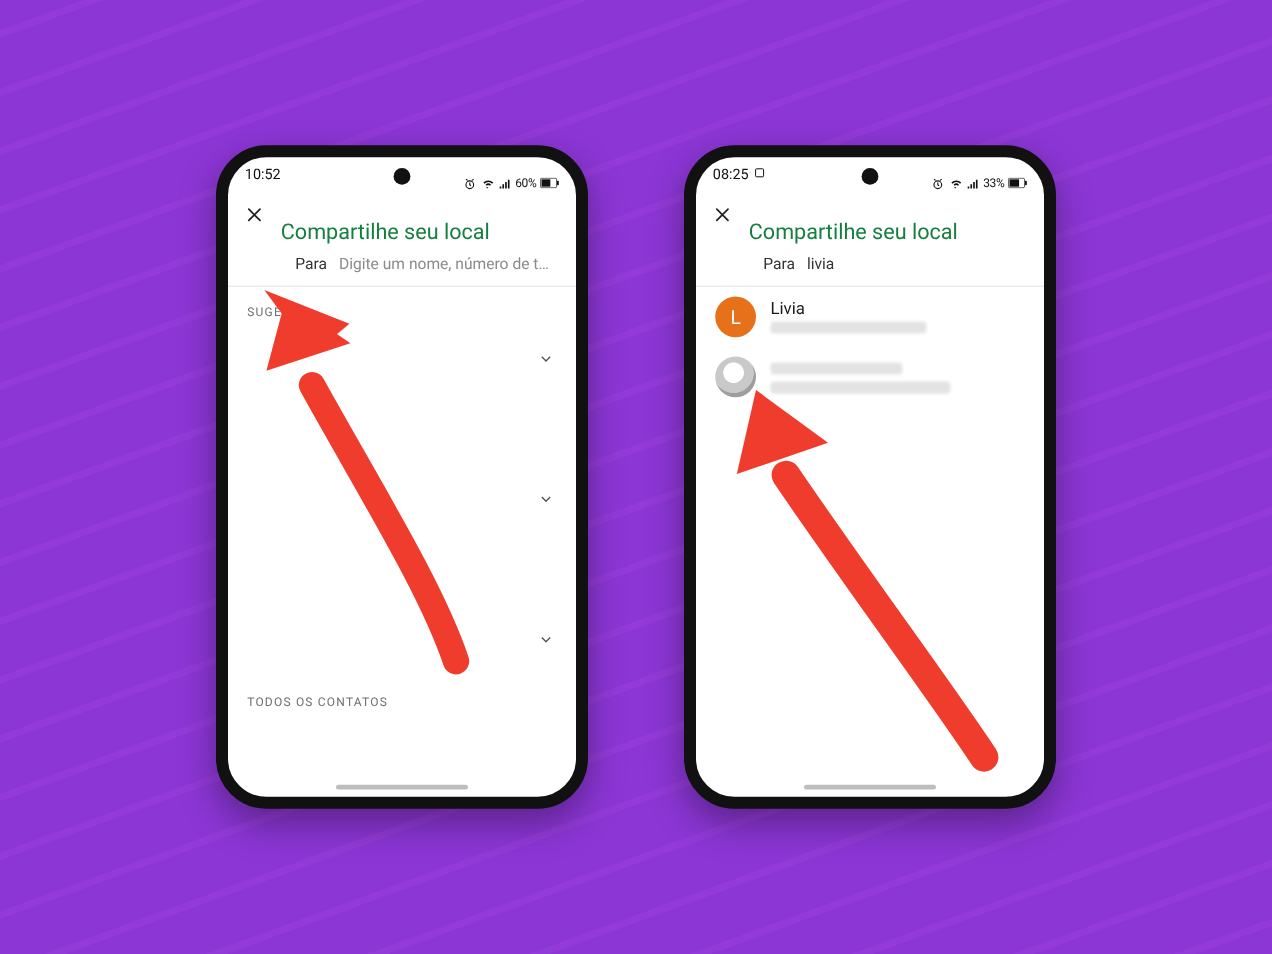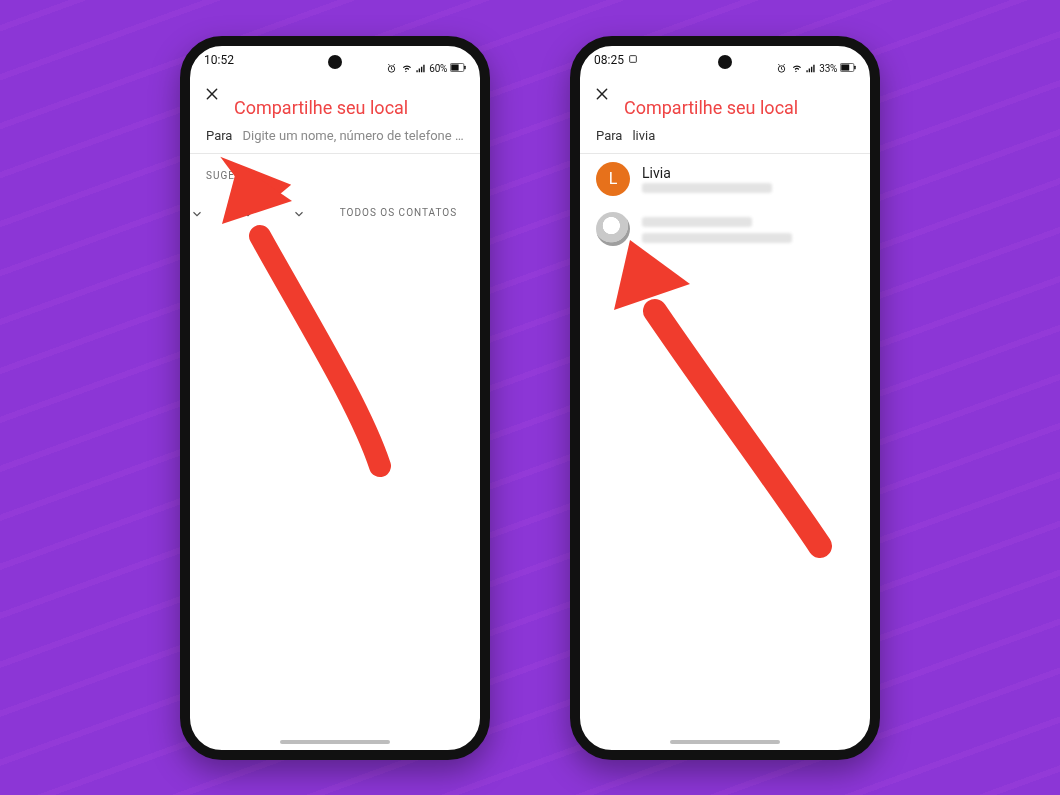--- a/index.html
+++ b/index.html
@@ -33,21 +33,21 @@
     position: absolute;
     inset: 0;
     display: flex;
     justify-content: center;
     align-items: center;
     gap: 80px;
   }
   .phone {
     position: relative;
     width: 310px;
-    height: 724px;
+    height: 553px;
     border: 10px solid #111;
     border-radius: 42px;
     background: #fff;
     box-shadow: 0 12px 30px rgba(0,0,0,0.35);
     overflow: hidden;
   }
   .phone::before {
     content: "";
     position: absolute;
     top: 9px;
@@ -92,42 +92,42 @@
     padding: 0 14px;
   }
   .headerbar .close {
     font-size: 18px;
     line-height: 1;
     color: #222;
     cursor: pointer;
   }
   .headerbar .title {
     font-size: 18px;
-    color: #ef4444;
+    color: #15803d;
     margin-top: 24px;
   }
   .tofield {
     display: flex;
     align-items: center;
     gap: 10px;
     padding: 10px 16px 10px 16px;
     font-size: 13px;
     border-bottom: 1px solid #e7e7e7;
   }
-  .tofield .lbl { color: #333; }
+  .tofield .lbl { color: #333; margin-left: 40px; }
   .tofield .ph { color: #8a8a8a; white-space: nowrap; overflow: hidden; text-overflow: ellipsis; flex:1; }
   .tofield .val { color: #333; flex:1; }
   .sectionlabel {
     padding: 16px 4px 6px 16px;
     font-size: 10px;
     letter-spacing: 1px;
     color: #6f6f6f;
     text-transform: uppercase;
     display: flex;
-    align-items: flex-start;
+    align-items: flex-end;
     gap: 4px;
   }
   .sectionlabel.bottom { padding-top: 20px; padding-bottom: 10px; }
   .infoic {
     display:inline-flex;
     width:13px;height:13px;
     border:1.3px solid #6f6f6f;
     border-radius:50%;
     align-items:center;justify-content:center;
     font-size:9px; line-height:1;
@@ -169,21 +169,21 @@
     display:flex; align-items:center; justify-content:flex-end;
     padding-right: 18px;
   }
   .spacer { flex:1; }
   .phone .content {
     position:absolute; inset:0;
     display:flex; flex-direction:column;
   }
   .phone .scroll {
     flex:1;
-    display:flex; flex-direction:row;
+    display:flex; flex-direction:column;
   }
   .gesturebar {
     position:absolute;
     bottom:6px; left:50%;
     transform:translateX(-50%);
     width:110px; height:4px;
     border-radius:3px;
     background:#bdbdbd;
   }
   .annot {

